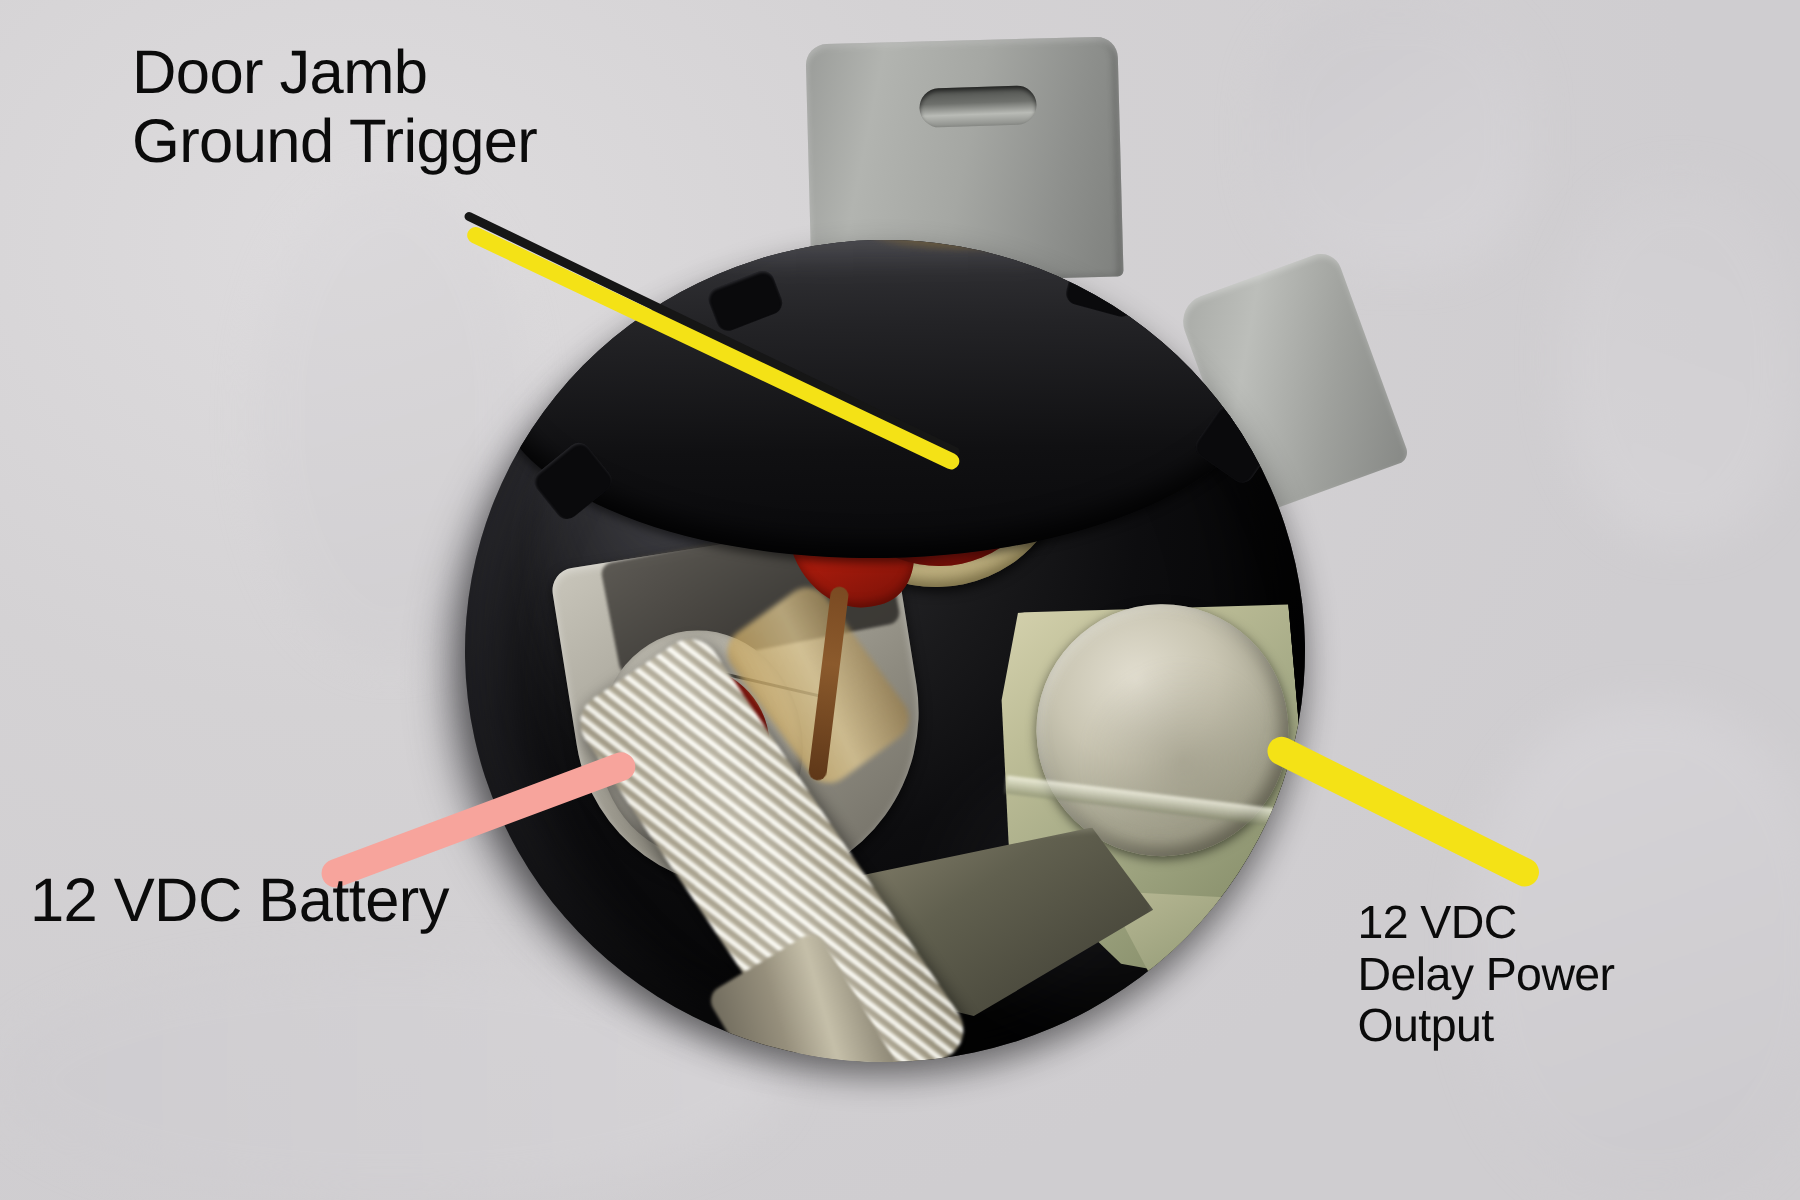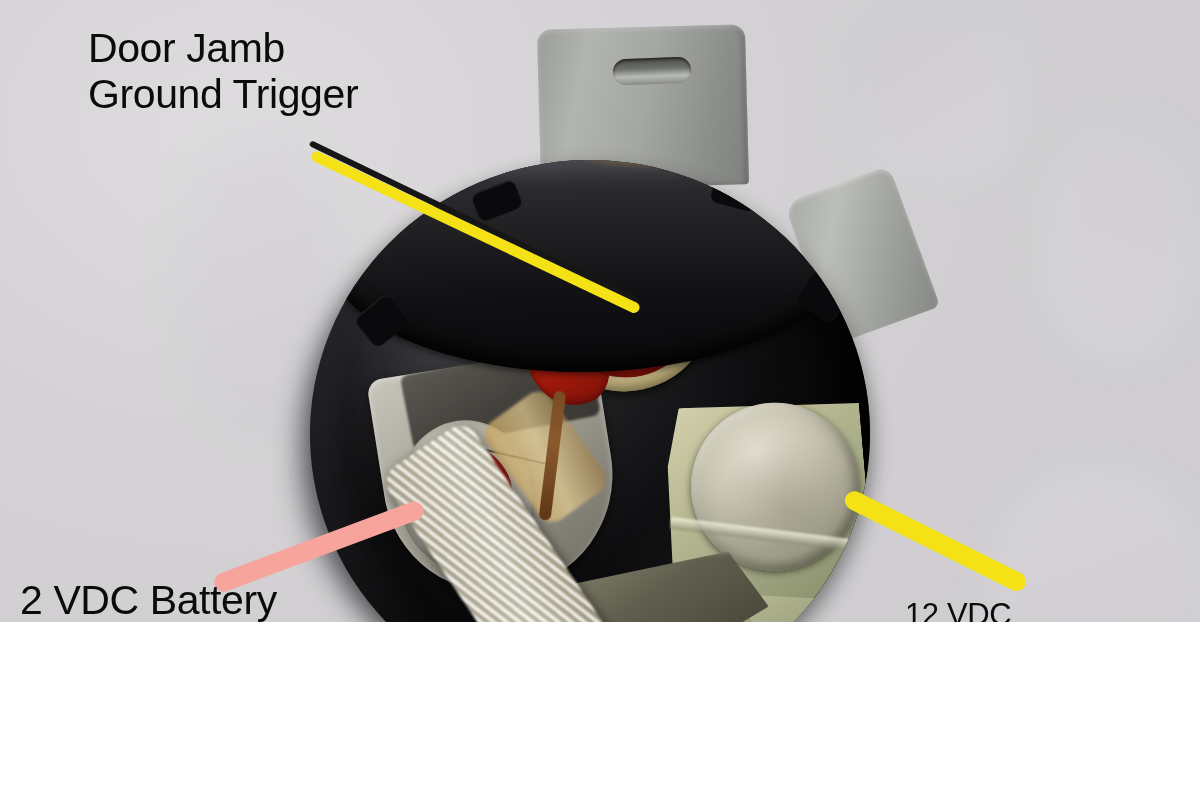--- a/index.html
+++ b/index.html
@@ -1,17 +1,17 @@
 <!DOCTYPE html>
 <html><head>
 <meta charset="utf-8">
 <style>
   html,body{margin:0;padding:0;background:#fff;}
   #stage{
-    position:relative;width:1200px;height:622px;overflow:hidden;
+    position:relative;width:1200px;height:800px;overflow:hidden;
     font-family:"Liberation Sans", sans-serif;
     background:#d6d4d6;
   }
   
   .bg{position:absolute;inset:0;
     background:
       radial-gradient(ellipse 900px 700px at 20% 20%, #dedcde 0%, #d4d2d4 45%, #cfcdd0 100%);
   }
   .bg-streak{position:absolute;opacity:.5;filter:blur(14px);}
   .s1{left:840px;top:0px;width:180px;height:180px;background:linear-gradient(145deg,#c9c7cb,#dcdade);border-radius:40%;}
@@ -297,19 +297,19 @@
   <div class="pointer ptr-black" style="left:310px;top:140px;width:366px;height:6px;transform:rotate(25.8deg);"></div>
   <div class="pointer ptr-yellow" style="left:312px;top:149px;width:362px;height:11px;transform:rotate(25.4deg);"></div>
 
   <div class="pointer ptr-pink" style="left:215px;top:576px;width:222px;height:19px;transform:rotate(-20.5deg);"></div>
 
   <div class="pointer ptr-yellow" style="left:846px;top:487px;width:200px;height:19px;transform:rotate(26.5deg);"></div>
 
   <div class="label" id="label-top">Door Jamb
 Ground Trigger</div>
 
-  <div class="label" id="label-battery">2 VDC Battery</div>
+  <div class="label" id="label-battery">12 VDC Battery</div>
 
   <div class="label" id="label-output">12 VDC
 Delay Power
 Output</div>
 
 </div>
 
 </body></html>

